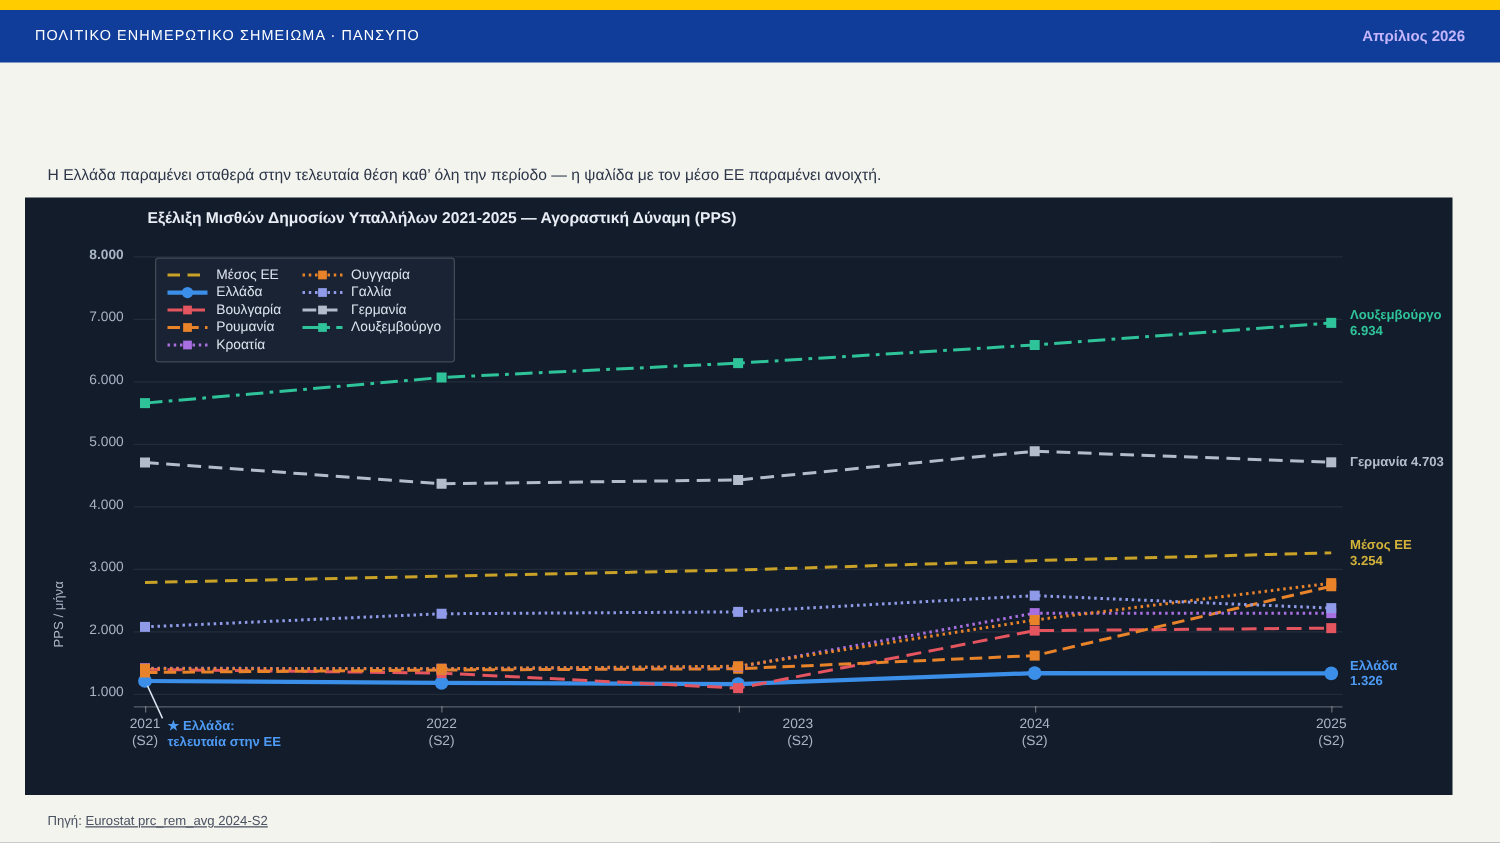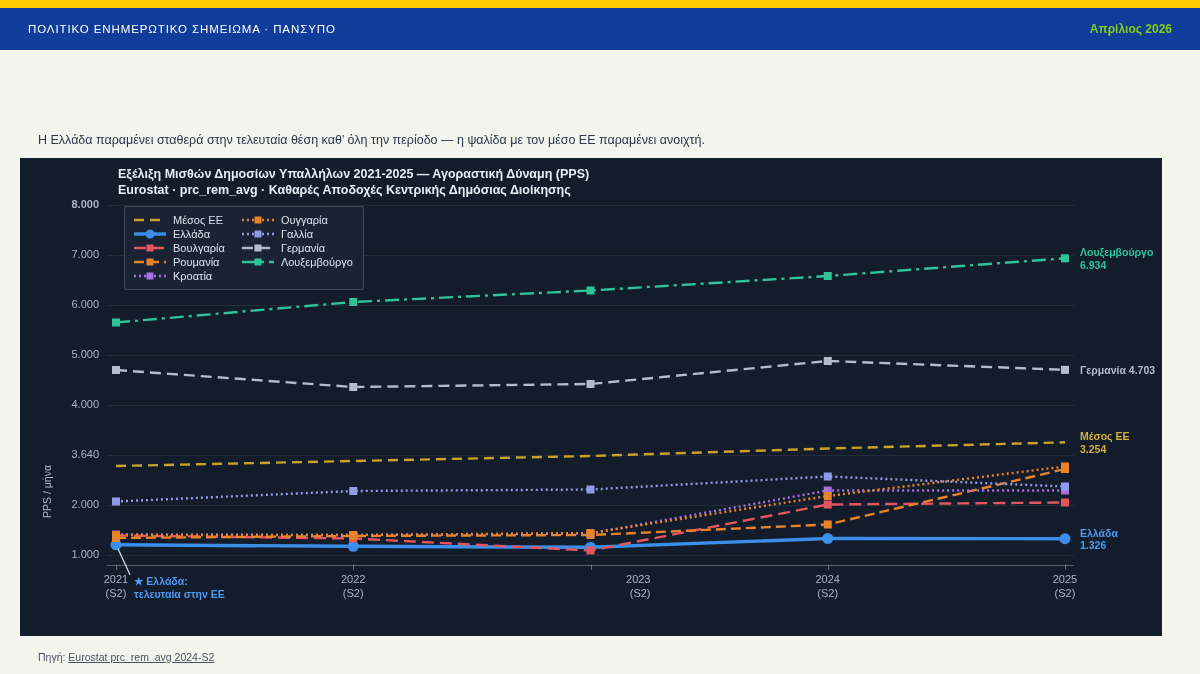--- a/index.html
+++ b/index.html
@@ -19,21 +19,21 @@
   .header-bar {
     position: absolute; left: 0; top: 8px; width: 1200px; height: 42px;
     background: #0f3d99;
     display: flex; align-items: center; justify-content: space-between;
     padding: 0 28px;
   }
   .header-kicker {
     color: #ffffff; font-size: 11.5px; letter-spacing: .9px; font-weight: 400;
   }
   .header-date {
-    color: #84cc16; font-size: 12px; font-weight: 700;
+    color: #c4b5fd; font-size: 12px; font-weight: 700;
   }
 
   
   .title-wrap { position: absolute; left: 38px; top: 72px; width: 1100px; }
   .slide-title {
     color: #0f3d99; font-size: 25px; font-weight: 700; letter-spacing: -.2px;
     white-space: nowrap;
   }
   .title-rule {
     margin-top: 6px; width: 152px; height: 5px; background: #ffcc00;
@@ -122,38 +122,37 @@
 
   <div class="header-bar">
     <div class="header-kicker">ΠΟΛΙΤΙΚΟ ΕΝΗΜΕΡΩΤΙΚΟ ΣΗΜΕΙΩΜΑ  ·  ΠΑΝΣΥΠΟ</div>
     <div class="header-date">Απρίλιος 2026</div>
   </div>
 
   <div class="subtitle">Η Ελλάδα παραμένει σταθερά στην τελευταία θέση καθ’ όλη την περίοδο — η ψαλίδα με τον μέσο ΕΕ παραμένει ανοιχτή.</div>
 
   <div class="chart-panel">
     <div class="chart-title-1">Εξέλιξη Μισθών Δημοσίων Υπαλλήλων 2021-2025 — Αγοραστική Δύναμη (PPS)</div>
-    <div class="chart-title-2">Eurostat · prc_rem_avg · Καθαρές Αποδοχές Κεντρικής Δημόσιας Διοίκησης</div>
 
     <div class="yaxis-title">PPS / μήνα</div>
 
     <div id="grid-holder">
         <div class="gridline" style="top: 397px; left: 87px; width: 967px;"></div>
         <div class="gridline" style="top: 347px; left: 87px; width: 967px;"></div>
         <div class="gridline" style="top: 297px; left: 87px; width: 967px;"></div>
         <div class="gridline" style="top: 247px; left: 87px; width: 967px;"></div>
         <div class="gridline" style="top: 197px; left: 87px; width: 967px;"></div>
         <div class="gridline" style="top: 147px; left: 87px; width: 967px;"></div>
         <div class="gridline" style="top: 97px; left: 87px; width: 967px;"></div>
         <div class="gridline" style="top: 47px; left: 87px; width: 967px;"></div>
       </div>
     <div id="ylabels-holder">
         <div class="ytick-label" style="top: 397px;">1.000</div>
         <div class="ytick-label" style="top: 347px;">2.000</div>
-        <div class="ytick-label" style="top: 297px;">3.640</div>
+        <div class="ytick-label" style="top: 297px;">3.000</div>
         <div class="ytick-label" style="top: 247px;">4.000</div>
         <div class="ytick-label" style="top: 197px;">5.000</div>
         <div class="ytick-label" style="top: 147px;">6.000</div>
         <div class="ytick-label" style="top: 97px;">7.000</div>
         <div class="ytick-label" style="top: 47px; font-weight: bold;">8.000</div>
       </div>
     <div class="axis-line"></div>
     <div id="xlabels-holder">
         <div class="xtick" style="left: 96px;"></div>
         <div class="xtick-label" style="left: 96px;"><span>2021</span><br><span>(S2)</span></div>

